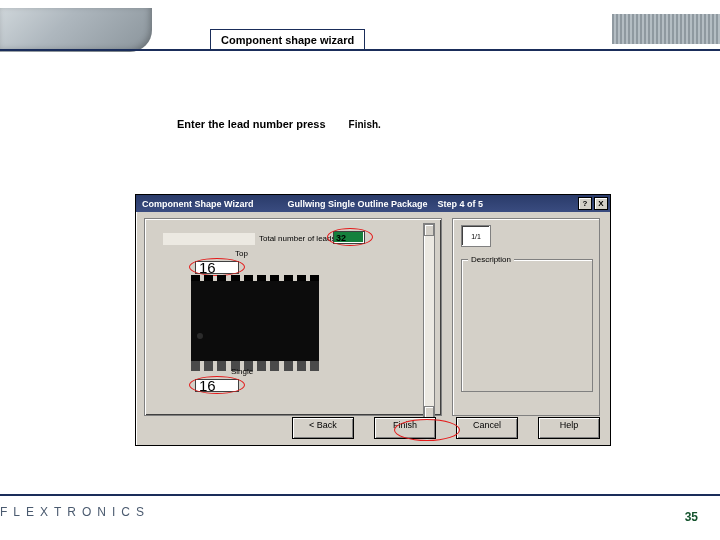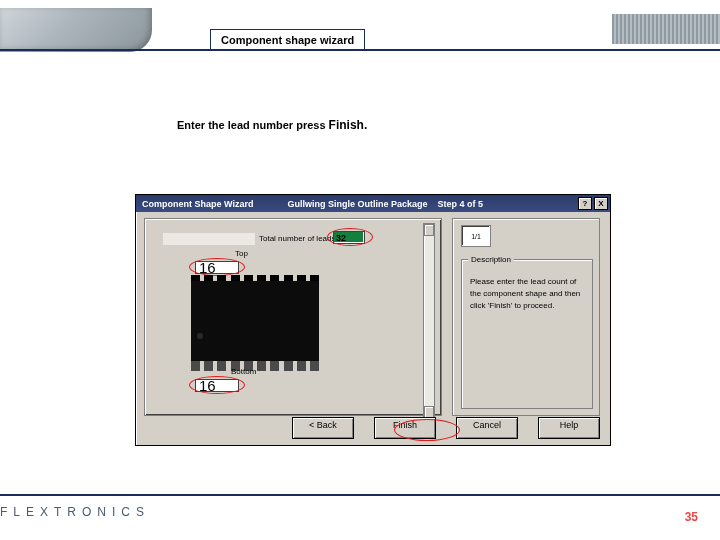--- a/index.html
+++ b/index.html
@@ -30,35 +30,35 @@
     position: absolute; left: 210px; top: 29px; height: 21px;
     border: 1px solid #1a2d5a; background: #fff;
     padding: 0 10px;
     font-size: 11px; font-weight: bold;
     display: flex; align-items: center;
   }
   .instruction {
     position: absolute; left: 177px; top: 118px;
     font-size: 11px; font-weight: bold;
   }
-  .instruction .fin { font-size: 12px; }
+  .instruction .fin { font-size: 10px; margin-left: 20px; }
   
   .ft-line {
     position: absolute; left: 0; top: 494px; width: 720px; height: 2px;
     background: #1a2d5a;
   }
   .brand {
     position: absolute; left: 0; width: 720px; top: 505px;
     text-align: left;
     font-size: 12px; letter-spacing: 6px; color: #4a5a6f;
     font-family: "Segoe UI", Arial, sans-serif;
   }
   .pageno {
     position: absolute; right: 22px; top: 510px;
-    font-size: 12px; color: #ef4444; font-weight: bold;
+    font-size: 12px; color: #14532d; font-weight: bold;
   }
 
   
   .dlg {
     position: absolute; left: 135px; top: 194px;
     width: 476px; height: 252px;
     background: #d4d0c8;
     border: 1px solid #000;
     box-shadow: 1px 1px 0 #fff inset;
   }
@@ -96,21 +96,21 @@
     border: 1px solid #808080;
     box-shadow: inset 1px 1px 0 #fff;
   }
   .preview {
     position: absolute; left: 8px; top: 6px; width: 30px; height: 22px;
     background: #fff; border: 1px solid #808080;
     box-shadow: inset -1px -1px 0 #fff, inset 1px 1px 0 #404040;
     font-size: 7px; display:flex;align-items:center;justify-content:center;
   }
   .desc-frame {
-    position: absolute; left: 8px; top: 40px; width: 132px; height: 150px;
+    position: absolute; left: 8px; top: 40px; width: 132px; height: 133px;
     border: 1px solid #808080;
     box-shadow: inset 1px 1px 0 #fff;
   }
   .desc-label {
     position: absolute; left: 6px; top: -5px; background: #d4d0c8;
     padding: 0 3px; font-size: 8px;
   }
   .desc-text {
     position: absolute; left: 8px; top: 16px; right: 6px;
     font-size: 8px; line-height: 12px; color: #000;
@@ -223,35 +223,34 @@
           <div class="pin"></div>
           <div class="pin"></div>
         <div class="pin"></div>
           <div class="pin"></div>
           <div class="pin"></div>
           <div class="pin"></div>
         <div class="pin"></div>
           <div class="pin"></div>
       </div>
 
-      <div class="botlbl">Bottom</div>
+      <div class="botlbl">Single</div>
       <div class="t16 t16bot">16</div>
       <div class="ring-a ring-bot"></div>
 
       <div class="scrollbar">
         <div class="sb-btn sb-top"></div>
         <div class="sb-btn sb-bot"></div>
       </div>
     </div>
 
     <div class="rightbox">
       <div class="preview">1/1</div>
       <div class="desc-frame">
         <div class="desc-label">Description</div>
-        <div class="desc-text">Please enter the lead count of the component shape and then click 'Finish' to proceed.</div>
       </div>
     </div>
 
     <div class="btnrow">
       <div class="dbtn">&lt; Back</div>
       <div class="dbtn">Finish</div>
       <div class="dbtn">Cancel</div>
       <div class="dbtn">Help</div>
     </div>
     <div class="ring-finish"></div>

